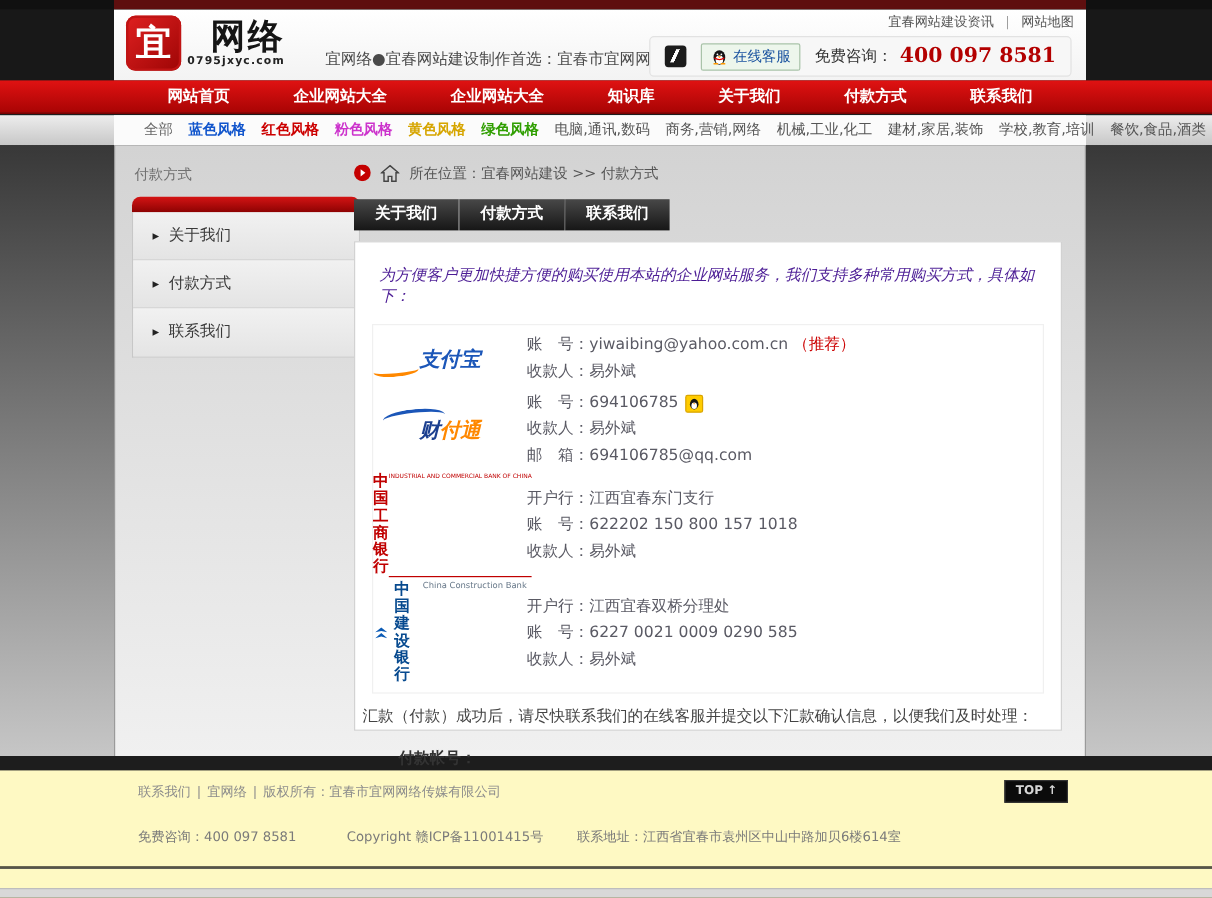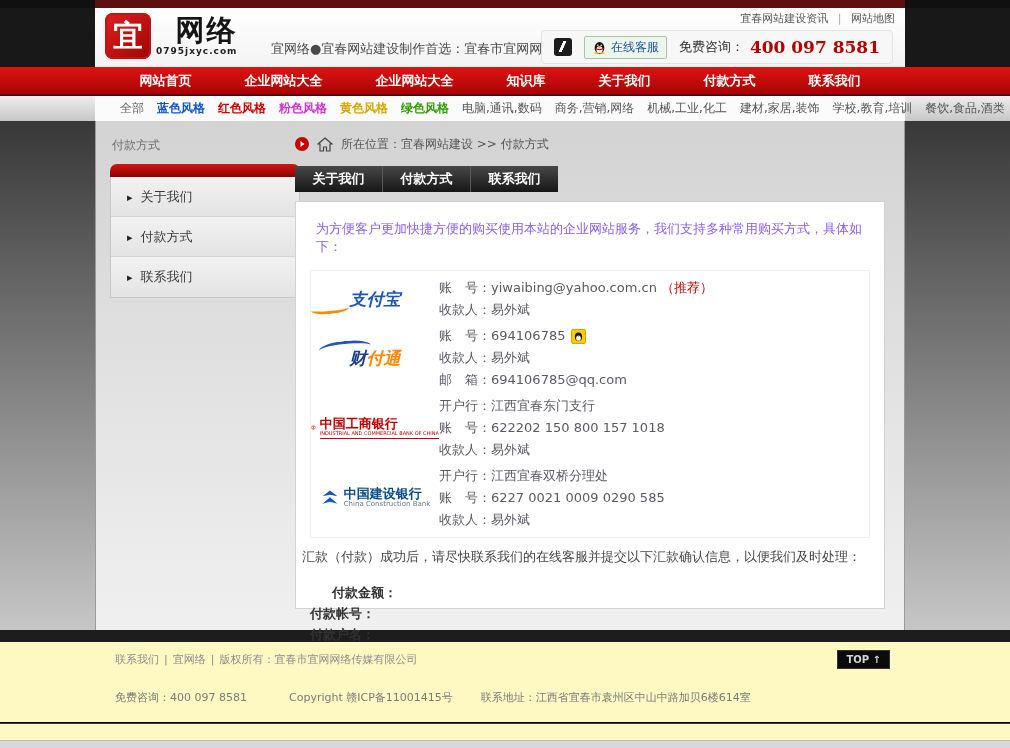--- a/index.html
+++ b/index.html
@@ -65,21 +65,21 @@
 
   
   .rc { position:absolute; left:200px; top:14px; width:595px; }
   .crumb { display:flex; align-items:center; gap:8px; font-size:12px; color:#555; height:18px; }
   .tab-row { margin-top:13px; display:flex; width:263px; }
   .tab { flex:1; text-align:center; line-height:26px; height:26px; font-size:13px; font-weight:bold; color:#fff;
          background:linear-gradient(#484848,#161616); border-right:1px solid #5a5a5a; cursor:pointer; }
   .tab:last-child { border-right:none; }
 
   .panel { margin-top:9px; width:590px; height:408px; background:#ffffff; border:1px solid #d2d2d2; }
-  .intro { margin:18px 20px 0; font-size:13px; color:#8b5cf6; }
+  .intro { margin:18px 20px 0; font-size:13px; color:#4c1d95;font-style:italic; }
   .pay-table { margin:14px 14px 0; border:1px solid #f0f0f0; padding:4px 0; }
   .pay-row { display:flex; align-items:center; padding:2px 0; }
   .pay-logo { width:128px; display:flex; align-items:center; justify-content:center; flex:0 0 auto; }
   .pay-lines { flex:1; }
   .pline { height:22px; line-height:22px; font-size:13px; color:#5a5a64; display:flex; align-items:center; }
   .plabel { color:#5a5a64; }
   .pvalue { color:#5a5a64; }
   .pextra { color:#cc0000; margin-left:4px; }
   .qq-badge { display:inline-flex; align-items:center; justify-content:center; width:15px; height:15px;
               background:#ffcc00; border:1px solid #d9a400; border-radius:2px; margin-left:6px; cursor:pointer; }
@@ -87,21 +87,21 @@
   .logo-alipay { position:relative; }
   .alipay-text { color:#1b56b8; font-size:17px; font-weight:bold; font-style:italic; }
   .alipay-swoosh { position:absolute; left:0; bottom:-3px; width:38px; height:10px;
                    border-bottom:3px solid #ff8800; border-radius:50%; transform:rotate(-5deg); }
   .logo-tenpay { position:relative; }
   .tenpay-arc { position:absolute; top:-6px; left:8px; width:52px; height:14px;
                 border-top:3px solid #1b56b8; border-radius:50%; transform:rotate(-6deg); }
   .tenpay-t1 { color:#1b3f8f; font-size:17px; font-weight:bold; font-style:italic; }
   .tenpay-t2 { color:#ff8800; font-size:17px; font-weight:bold; font-style:italic; }
   .logo-bank { display:flex; align-items:center; gap:4px; }
-  .bank-txt { display:flex; flex-direction:column; line-height:1.1; }
+  .bank-txt { display:flex; flex-direction:row; line-height:1.1; }
   .icbc-name { font-size:13px; font-weight:bold; color:#c00000; }
   .icbc-sub { font-size:5px; color:#c00000; border-bottom:1px solid #c00000; padding-bottom:1px; white-space:nowrap; }
   .ccb-name { font-size:13px; font-weight:bold; color:#074a8f; }
   .ccb-sub { font-size:7px; color:#667788; white-space:nowrap; }
 
   .notice { margin:10px 6px 0; font-size:13px; color:#444; }
   .fields { margin:16px 0 0 14px; font-size:13px; font-weight:bold; color:#333; }
   .fields div { line-height:21px; }
   .fields div:first-child { margin-left:22px; }
 
@@ -323,21 +323,20 @@
                   <span class="plabel">收款人：</span>
                   <span class="pvalue">易外斌</span>
                 </div>
             </div>
           </div>
 
         </div>
 
         <div class="notice">汇款（付款）成功后，请尽快联系我们的在线客服并提交以下汇款确认信息，以便我们及时处理：</div>
         <div class="fields">
-          <div>付款金额：</div>
           <div>付款帐号：</div>
           <div>付款户名：</div>
         </div>
       </div>
     </div>
   </div>
 
   <div class="footer">
     <div class="f-col f-row1">
       <span class="flink">联系我们</span><span class="fsep">|</span><span class="flink">宜网络</span><span class="fsep">|</span><span>版权所有：宜春市宜网网络传媒有限公司</span>

